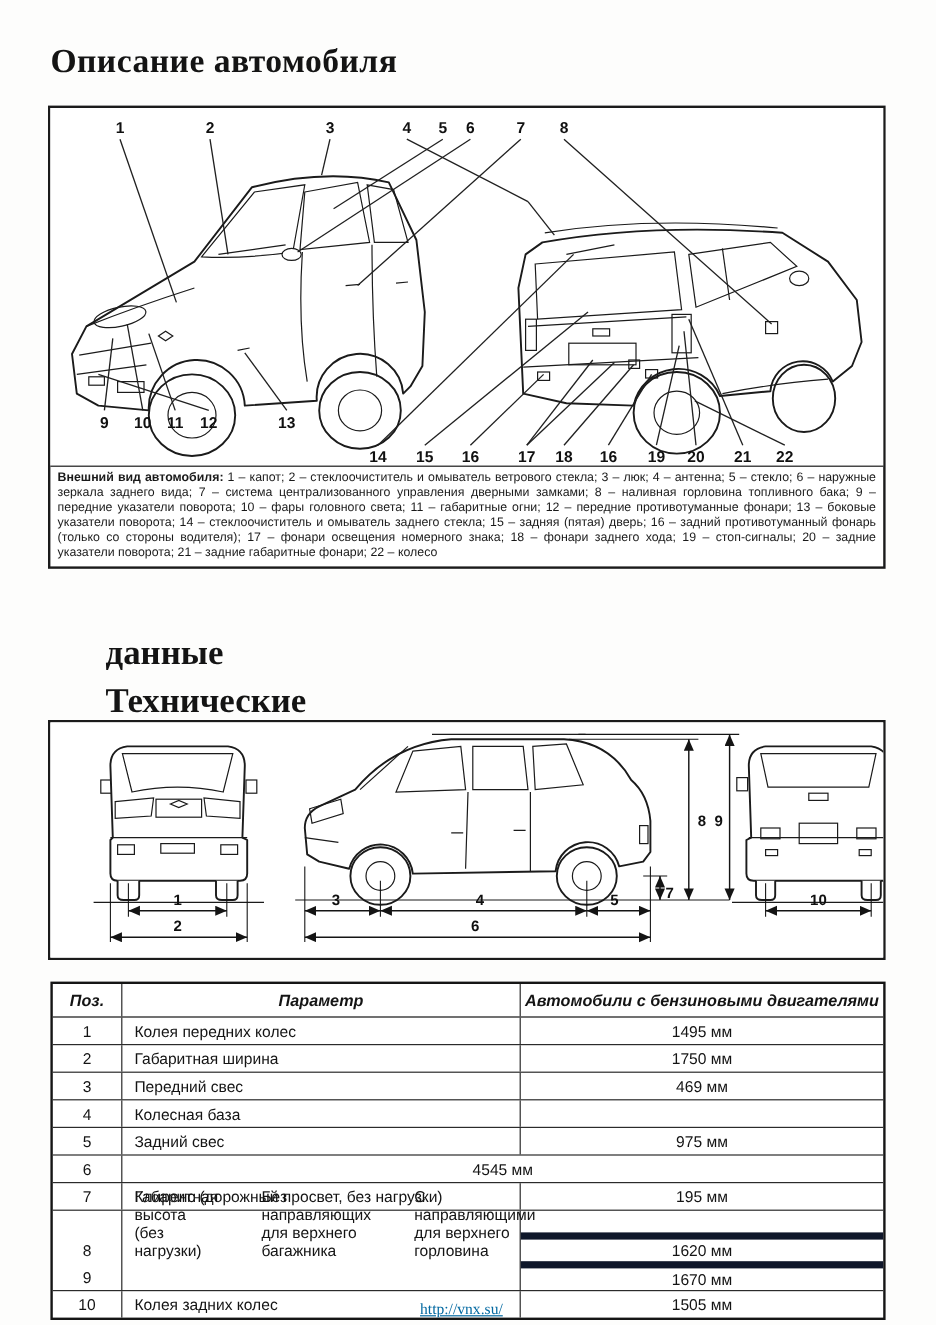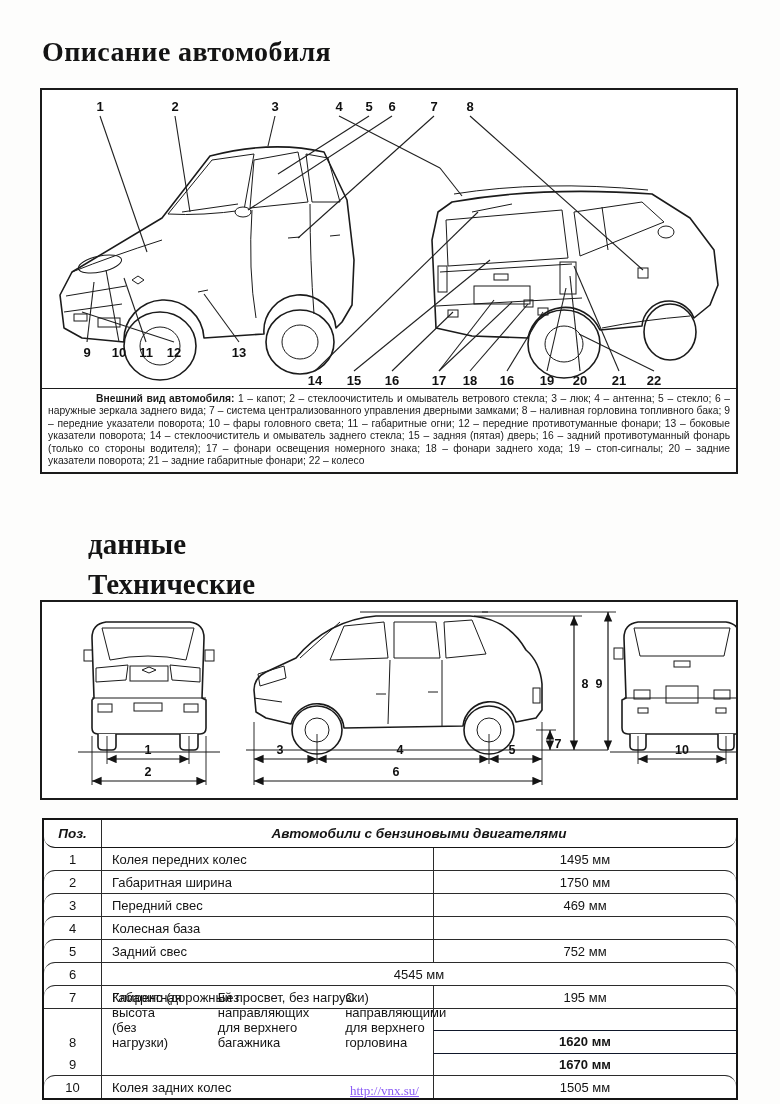--- a/index.html
+++ b/index.html
@@ -24,52 +24,52 @@
   }
   .fig1{left:40px;top:88px;width:694px;}
   .fig2{left:40px;top:600px;width:694px;}
   .figbox svg{display:block;background:#fff;}
   .fig1-caption{
     border-top:1.5px solid #1b1b1b;
     padding:4px 6px 5px 6px;
     font-size:10.3px;line-height:12.4px;text-align:justify;
     color:#1a1a1a;
   }
-  .fig1-caption b{font-weight:bold;margin-left:48px;}
+  .fig1-caption b{font-weight:bold;}
   
   .spec-table{
     position:absolute;left:42px;top:818px;width:692px;
     border:2.5px solid #151515;font-size:13px;background:#fff;
   }
-  .t-row{display:flex;height:22px;border-top:1px solid #2b2b2b;border-radius:11px;}
+  .t-row{display:flex;height:22px;border-top:1px solid #2b2b2b;}
   .t-head{height:27px;border-top:none;border-bottom:1.5px solid #151515;
     font-weight:bold;font-style:italic;font-size:13.5px;}
   .c-pos{width:57px;flex:none;display:flex;align-items:center;justify-content:center;
     border-right:1.5px solid #2b2b2b;}
   .c-par{width:332px;flex:none;display:flex;align-items:center;
     padding-left:10px;border-right:1.5px solid #2b2b2b;box-sizing:border-box;}
   .t-head .c-par{justify-content:center;padding-left:0;}
   .c-val{flex:1;display:flex;align-items:center;justify-content:center;}
   
   .t-group{display:flex;border-top:1px solid #2b2b2b;height:66px;}
   .g-pos{width:57px;flex:none;border-right:1.5px solid #2b2b2b;
     display:flex;flex-direction:column;}
   .g-pos .g-num{height:22px;display:flex;align-items:center;justify-content:center;}
   .g-pos .g-spacer{height:22px;}
   .g-par{width:332px;flex:none;border-right:1.5px solid #2b2b2b;box-sizing:border-box;
     display:flex;}
   .g-par div{height:22px;display:flex;align-items:center;padding-left:10px;}
   .g-par div.indent{padding-left:36px;}
   .g-val{flex:1;display:flex;flex-direction:column;}
   .g-val div{height:22px;display:flex;align-items:center;justify-content:center;}
-  .g-val .vline{border-top:1px solid #0f172a;font-weight:bold;}
+  .g-val .vline{border-top:6px solid #0f172a;}
   .footer-link{
     position:absolute;left:350px;top:1083px;
     font-family:"Liberation Serif",serif;font-size:13px;
-    color:#8b5cf6;text-decoration:underline;cursor:pointer;
+    color:#0369a1;text-decoration:underline;cursor:pointer;
   }
   
   .draw{stroke:#1b1b1b;fill:none;stroke-width:1.6;stroke-linejoin:round;}
   .thin{stroke:#1b1b1b;fill:none;stroke-width:1;}
   .lead{stroke:#202020;stroke-width:1.1;fill:none;}
   .callout{font:bold 13px "Liberation Sans",sans-serif;fill:#101010;}
   .dimlab{font:bold 12.5px "Liberation Sans",sans-serif;fill:#101010;}
   .dim{stroke:#141414;stroke-width:1.2;fill:none;
     marker-start:url(#ah);marker-end:url(#ah);}
   .ext{stroke:#141414;stroke-width:.9;fill:none;}
@@ -291,20 +291,21 @@
       <line class="ext" x1="684" y1="134" x2="684" y2="162"></line>
       <line class="dim" x1="596" y1="157" x2="684" y2="157"></line>
       <text class="dimlab" text-anchor="middle" x="640" y="152">10</text>
     </g>
   </svg>
 </div>
 
 <div class="spec-table">
   <div class="t-row t-head">
     <div class="c-pos">Поз.</div>
+    <div class="c-par">Параметр</div>
     <div class="c-val">Автомобили с бензиновыми двигателями</div>
   </div>
   <div class="t-row" style="border-top:none;">
     <div class="c-pos">1</div>
     <div class="c-par">Колея передних колес</div>
     <div class="c-val">1495 мм</div>
   </div>
   <div class="t-row">
     <div class="c-pos">2</div>
     <div class="c-par">Габаритная ширина</div>
@@ -315,21 +316,21 @@
     <div class="c-par">Передний свес</div>
     <div class="c-val">469 мм</div>
   </div>
   <div class="t-row">
     <div class="c-pos">4</div>
     <div class="c-par">Колесная база</div>
   </div>
   <div class="t-row">
     <div class="c-pos">5</div>
     <div class="c-par">Задний свес</div>
-    <div class="c-val">752 мм</div>
+    <div class="c-val">975 мм</div>
   </div>
   <div class="t-row">
     <div class="c-pos">6</div>
     <div class="c-val">4545 мм</div>
   </div>
   <div class="t-row">
     <div class="c-pos">7</div>
     <div class="c-par">Клиренс (дорожный просвет, без нагрузки)</div>
     <div class="c-val">195 мм</div>
   </div>

